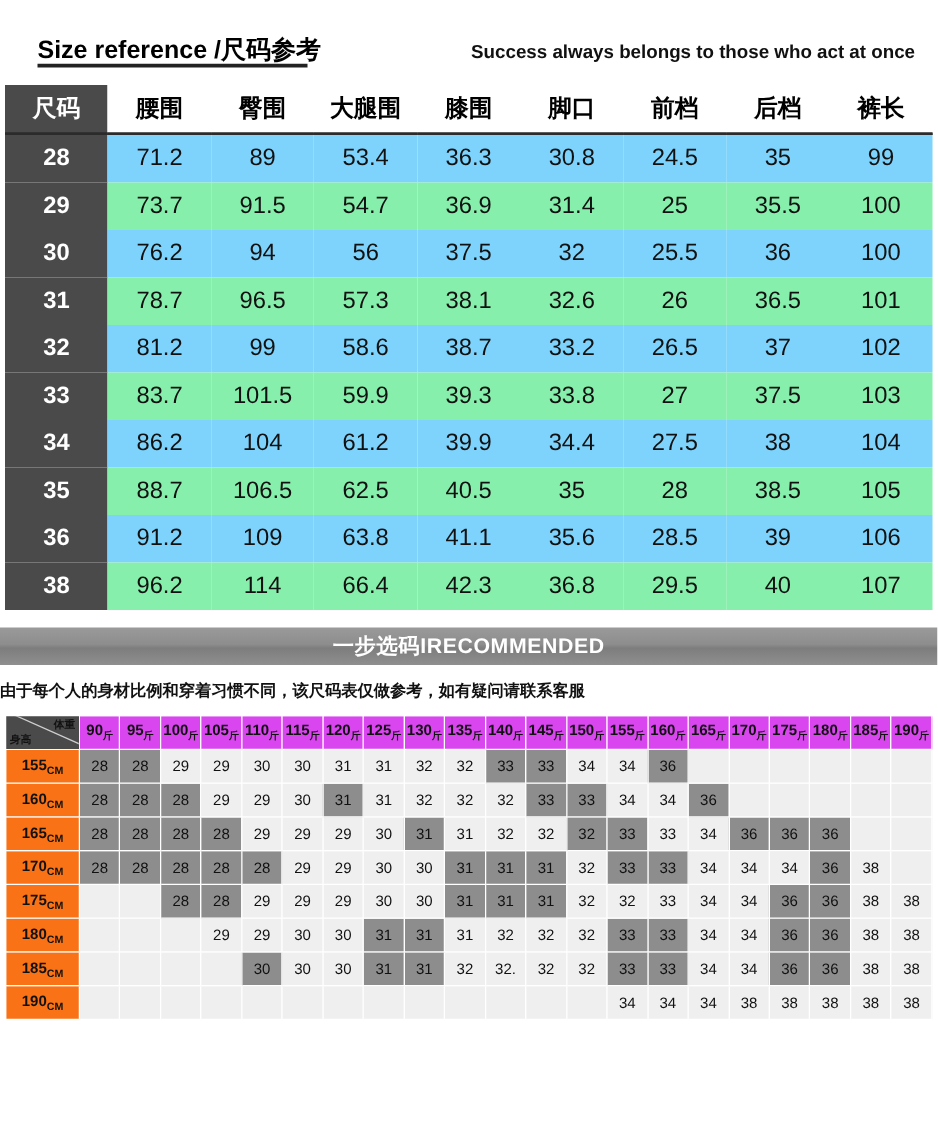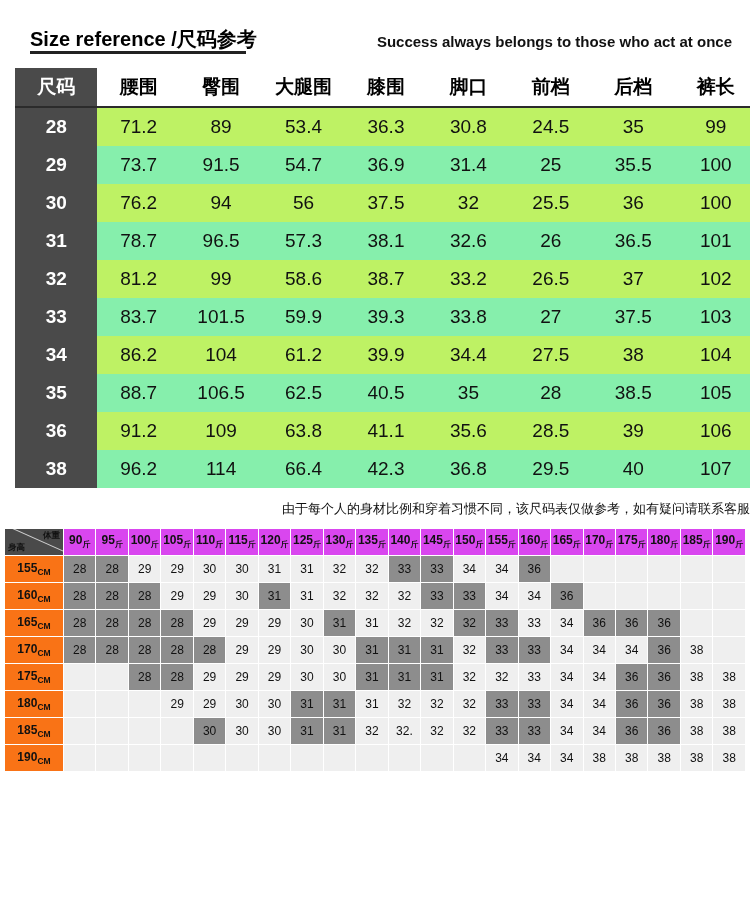--- a/index.html
+++ b/index.html
@@ -51,21 +51,21 @@
     top: 7px;
     font-size: 15px;
     font-weight: bold;
     color: #111;
     white-space: nowrap;
   }
 
   
   .size-table-wrap {
     margin: 6px 0 0 0;
-    padding: 0 15px;
+    padding: 0 4px;
     box-sizing: border-box;
   }
   table.size-table {
     border-collapse: collapse;
     width: 742px;
     margin: 0 auto;
     table-layout: fixed;
   }
   table.size-table th,
   table.size-table td {
@@ -86,21 +86,21 @@
     color: #fff;
   }
   table.size-table tbody td.sizecol {
     background: #4a4a4a;
     color: #ffffff;
     font-weight: bold;
     font-size: 19px;
     width: 62px;
   }
   table.size-table tbody tr.odd td {
-    background: #bef264;
+    background: #7dd3fc;
   }
   table.size-table tbody tr.even td {
     background: #86efac;
   }
   table.size-table tbody tr td.sizecol {
     background: #4a4a4a;
   }
   table.size-table tbody td {
     color: #111;
   }
@@ -117,24 +117,25 @@
     left: 0; right: 0; top: 0;
     line-height: 30px;
     text-align: center;
     color: #ffffff;
     font-size: 17px;
     font-weight: bold;
     letter-spacing: 0.5px;
   }
 
   .note {
-    text-align: right;
+    text-align: left;
     font-size: 13px;
     color: #111;
     margin: 12px 0 10px 0;
+    font-weight: bold;
   }
 
   
   .matrix-wrap {
     padding: 0 4px;
     box-sizing: border-box;
   }
   table.matrix {
     border-collapse: collapse;
     width: 742px;
@@ -346,20 +347,23 @@
             <td>42.3</td>
             <td>36.8</td>
             <td>29.5</td>
             <td>40</td>
             <td>107</td>
           </tr>
         </tbody>
     </table>
   </div>
 
+  <div class="band">
+    <div class="band-text">一步选码IRECOMMENDED</div>
+  </div>
 
   <div class="note">由于每个人的身材比例和穿着习惯不同，该尺码表仅做参考，如有疑问请联系客服</div>
 
   <div class="matrix-wrap">
     <table class="matrix">
       <thead>
         <tr id="matrix-head-row">
             <th class="corner-cell">
               <span class="diag"></span>
               <span class="w">体重</span>

